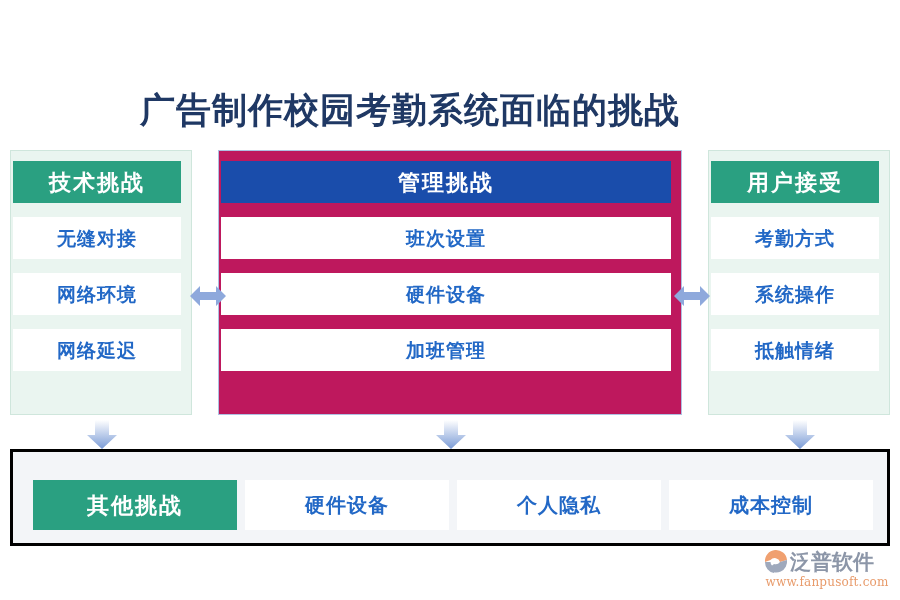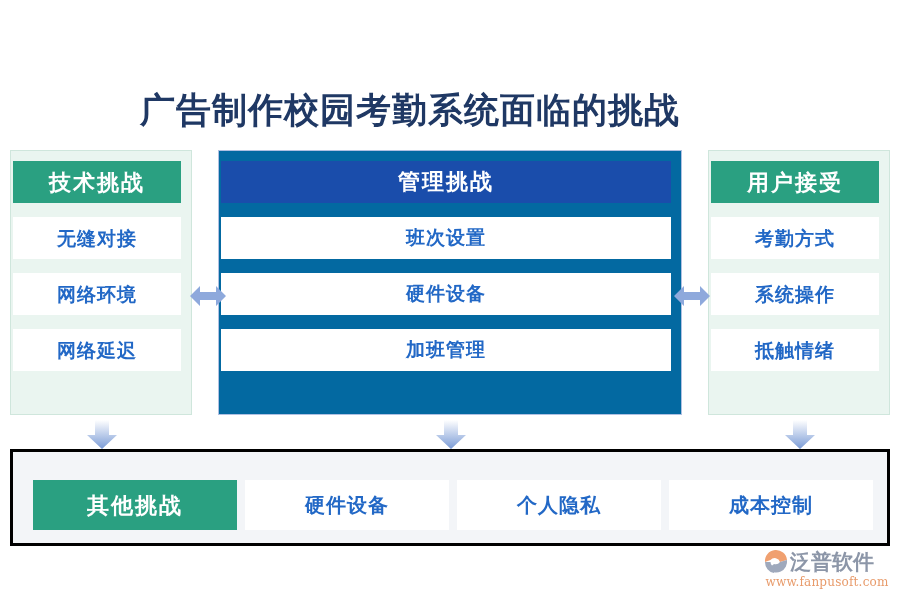--- a/index.html
+++ b/index.html
@@ -44,23 +44,22 @@
     border-style: solid;
     padding: 10px 10px 0 2px;
   }
 
   .column.green {
     background: #EAF5F0;
     border-color: #CFE6DC;
   }
 
   .column.blue {
-    background: #0369a1;
+    background: #be185d;
     border-color: #AFC0E2;
-    font-family: Liberation Serif, serif;
   }
 
   .col-left   { left: 10px;  width: 182px; }
   .col-center { left: 218px; width: 464px; }
   .col-right  { left: 708px; width: 182px; }
 
   .col-header {
     height: 42px;
     line-height: 42px;
     text-align: center;

